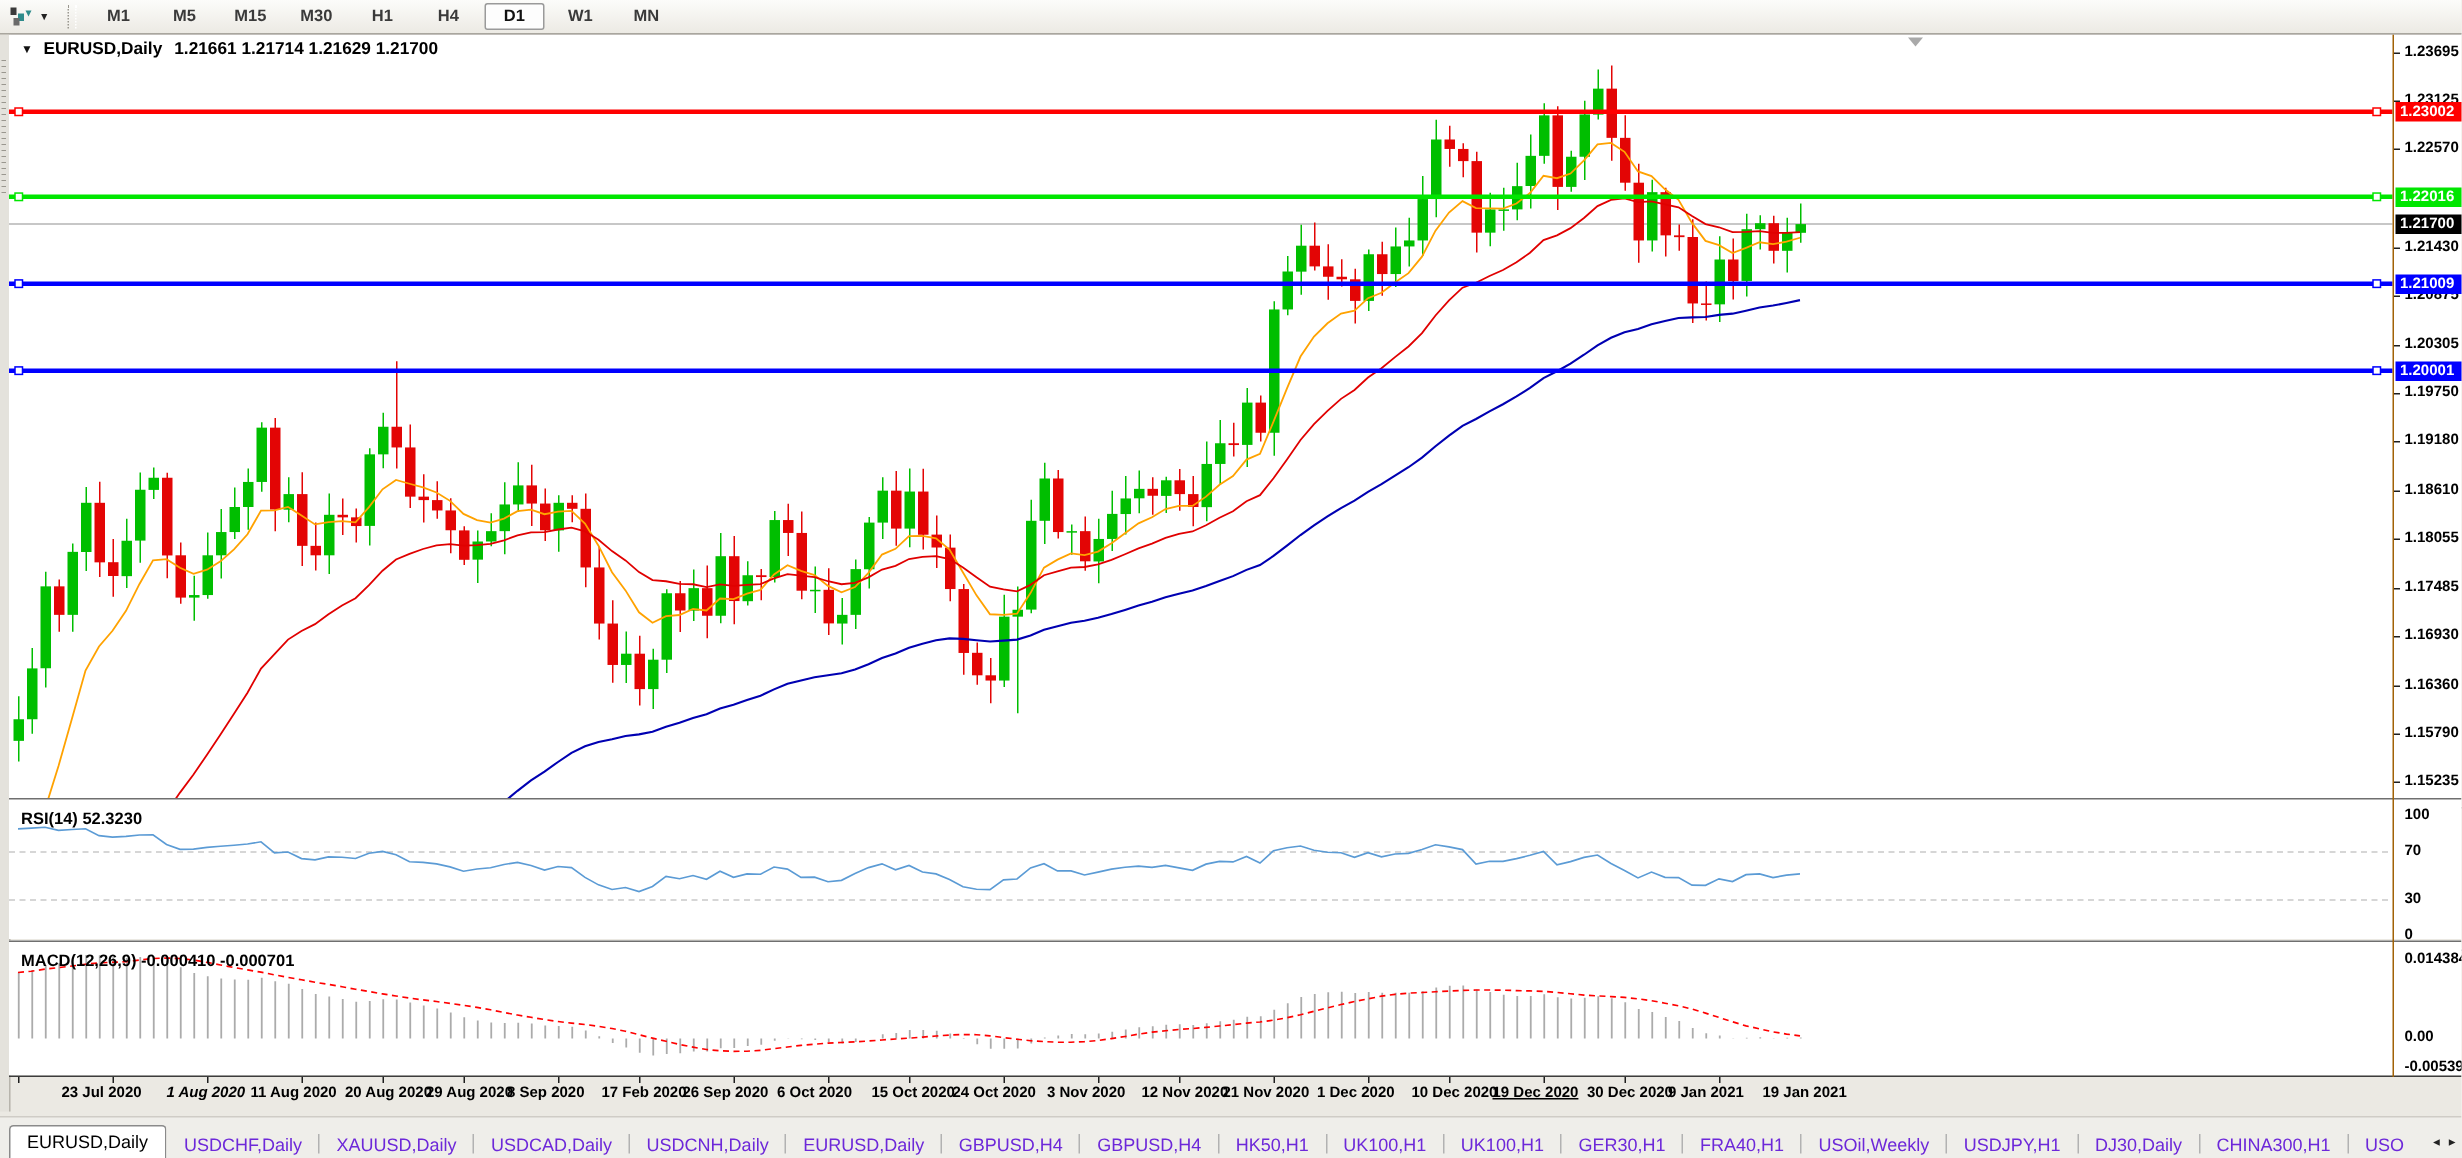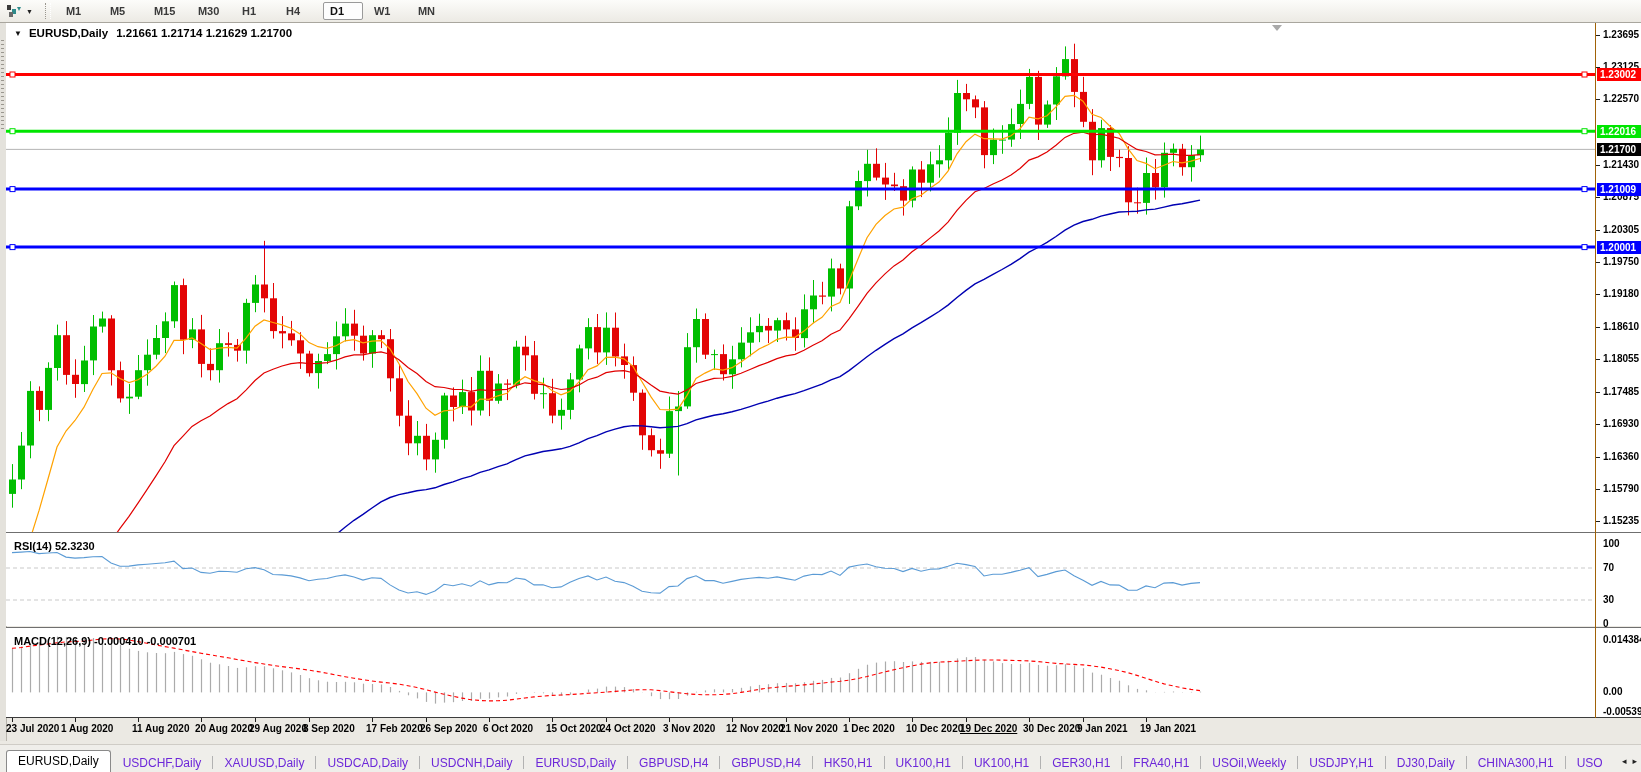--- a/index.html
+++ b/index.html
@@ -7,21 +7,21 @@
   #app{position:relative;width:1641px;height:772px;}
 
   
   .toolbar{position:absolute;left:0;top:0;width:1641px;height:22px;
     background:linear-gradient(#fcfcfa,#eceae4);border-bottom:1px solid #a9a69e;
     display:flex;align-items:center;z-index:30;}
   .tool-icon{display:flex;align-items:center;padding:0 4px;height:18px;margin-left:2px;cursor:pointer;}
   .tool-icon .dd{font-size:7px;color:#222;margin-left:4px;}
   .grip{width:4px;height:16px;margin:0 6px 0 8px;border-left:1px dotted #9a978f;border-right:1px dotted #fff;}
   .tfbtn{min-width:26px;padding:2px 6px;font-size:11px;font-weight:700;color:#3a3a3a;
-    text-align:left;border:1px solid transparent;border-radius:2px;margin:0 2px;cursor:pointer;}
+    text-align:center;border:1px solid transparent;border-radius:2px;margin:0 2px;cursor:pointer;}
   .tfbtn.active{background:#fdfdfd;border-color:#9a9a9a;color:#111;}
 
   
   .win-top{position:absolute;left:6px;top:22px;width:1635px;height:1px;background:#7e7e7e;}
   .splitter{position:absolute;left:0;top:22px;width:6px;height:719px;background:#e4e2dc;
     border-right:1px solid #b7b4ac;}
   .splitter .dots{position:absolute;left:1px;top:18px;width:3px;height:90px;
     background:repeating-linear-gradient(#9a978f 0 1px,transparent 1px 4px);}
   svg.panel{position:absolute;left:6px;background:#fff;display:block;}
   #main-svg{top:23px;width:1635px;height:509px;}
@@ -47,21 +47,21 @@
     border-left:1px solid #a16207;z-index:10;}
   .ptick{position:absolute;left:0;width:4px;height:1px;background:#1e1e1e;}
   .plab{position:absolute;left:7px;width:40px;height:12px;line-height:12px;
     font-size:10px;font-weight:700;color:#000;white-space:nowrap;}
   .badge{position:absolute;left:1px;width:43px;height:13px;line-height:13px;
     padding-left:3px;font-size:10px;font-weight:700;color:#fff;z-index:12;}
 
   
   #date-axis{position:absolute;left:0;top:718px;width:1641px;height:24px;z-index:9;}
   .dtick{position:absolute;top:0;width:1px;height:4px;background:#1e1e1e;}
-  .dlab{position:absolute;top:5px;font-size:10px;font-weight:700;color:#000;white-space:nowrap;}
+  .dlab{position:absolute;top:5px;font-size:10px;font-weight:700;color:#000;white-space:nowrap;margin-left:35px;}
 
   
   .tabbar{position:absolute;left:0;top:744px;width:1641px;height:28px;background:#efeeea;
     border-top:1px solid #cfccc6;display:flex;align-items:flex-end;z-index:20;}
   .tabs{display:flex;align-items:flex-end;height:24px;overflow:hidden;flex:1;}
   .tab{height:20px;line-height:20px;padding:0 11px;font-size:12px;color:#6d28d9;
     white-space:nowrap;cursor:pointer;}
   .tab.active{background:#fff;border:1px solid #8a8a8a;border-bottom:1px solid #fff;
     border-radius:3px 3px 0 0;color:#000;height:21px;line-height:21px;margin-left:6px;}
   .sep{width:1px;height:13px;background:#b2b2b2;margin:0 0 4px 0;flex:0 0 1px;}
@@ -592,21 +592,21 @@
       <div class="plab" style="top: 571px;">30</div>
       <div class="plab" style="top: 595px;">0</div>
       <div class="plab" style="top: 611px;">0.014384</div>
       <div class="plab" style="top: 663.358px;">0.00</div>
       <div class="plab" style="top: 683px;">-0.005396</div>
     </div>
   <div id="date-axis">
       <div class="dtick" style="left: 12px;"></div>
       <div class="dlab" style="left: 6px;">23 Jul 2020</div>
       <div class="dtick" style="left: 75px;"></div>
-      <div class="dlab" style="left: 61px;">1 Aug 2020</div>
+      <div class="dlab" style="left: 76px; font-style: italic;">1 Aug 2020</div>
       <div class="dtick" style="left: 138px;"></div>
       <div class="dlab" style="left: 132px;">11 Aug 2020</div>
       <div class="dtick" style="left: 201px;"></div>
       <div class="dlab" style="left: 195px;">20 Aug 2020</div>
       <div class="dtick" style="left: 255px;"></div>
       <div class="dlab" style="left: 249px;">29 Aug 2020</div>
       <div class="dtick" style="left: 309px;"></div>
       <div class="dlab" style="left: 303px;">8 Sep 2020</div>
       <div class="dtick" style="left: 372px;"></div>
       <div class="dlab" style="left: 366px;">17 Feb 2020</div>

